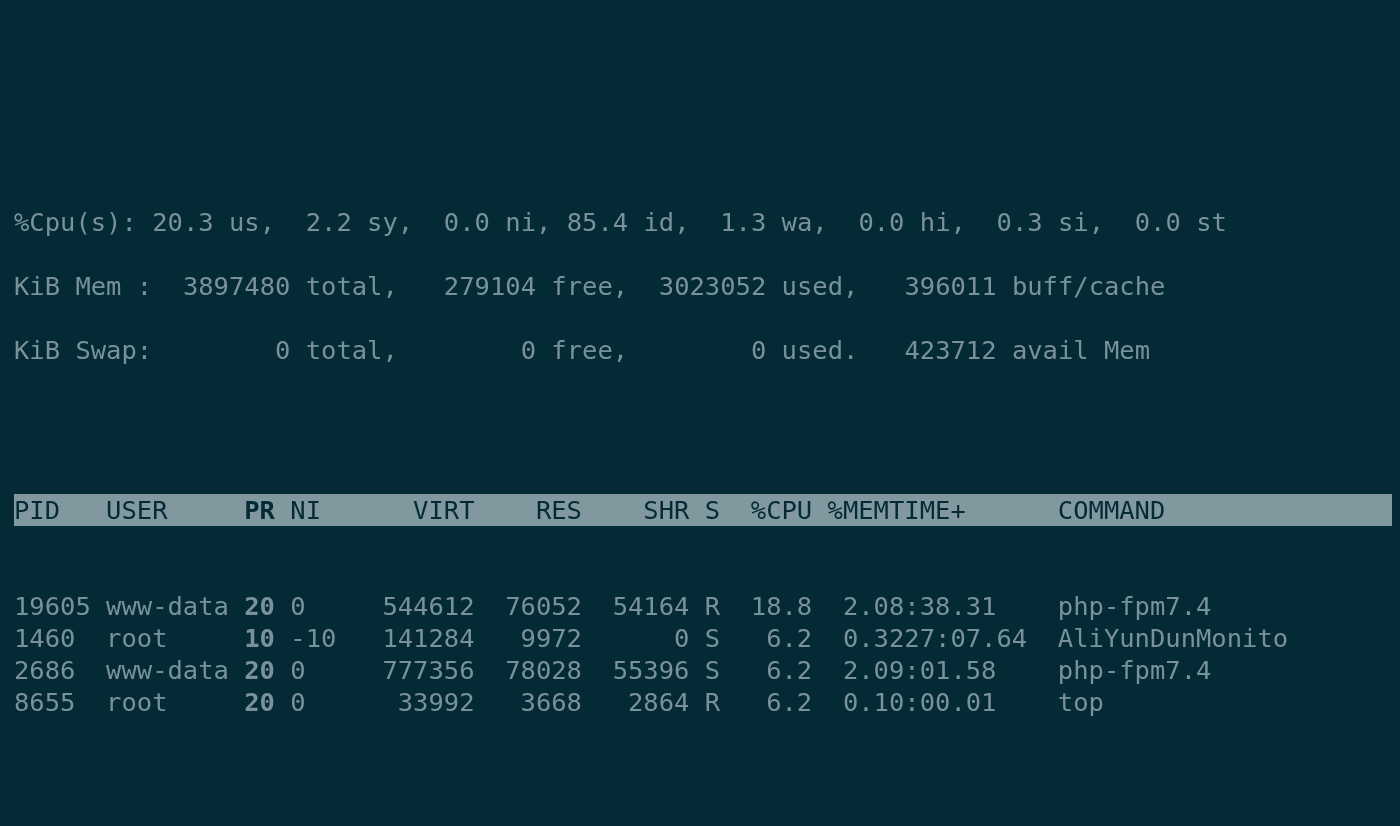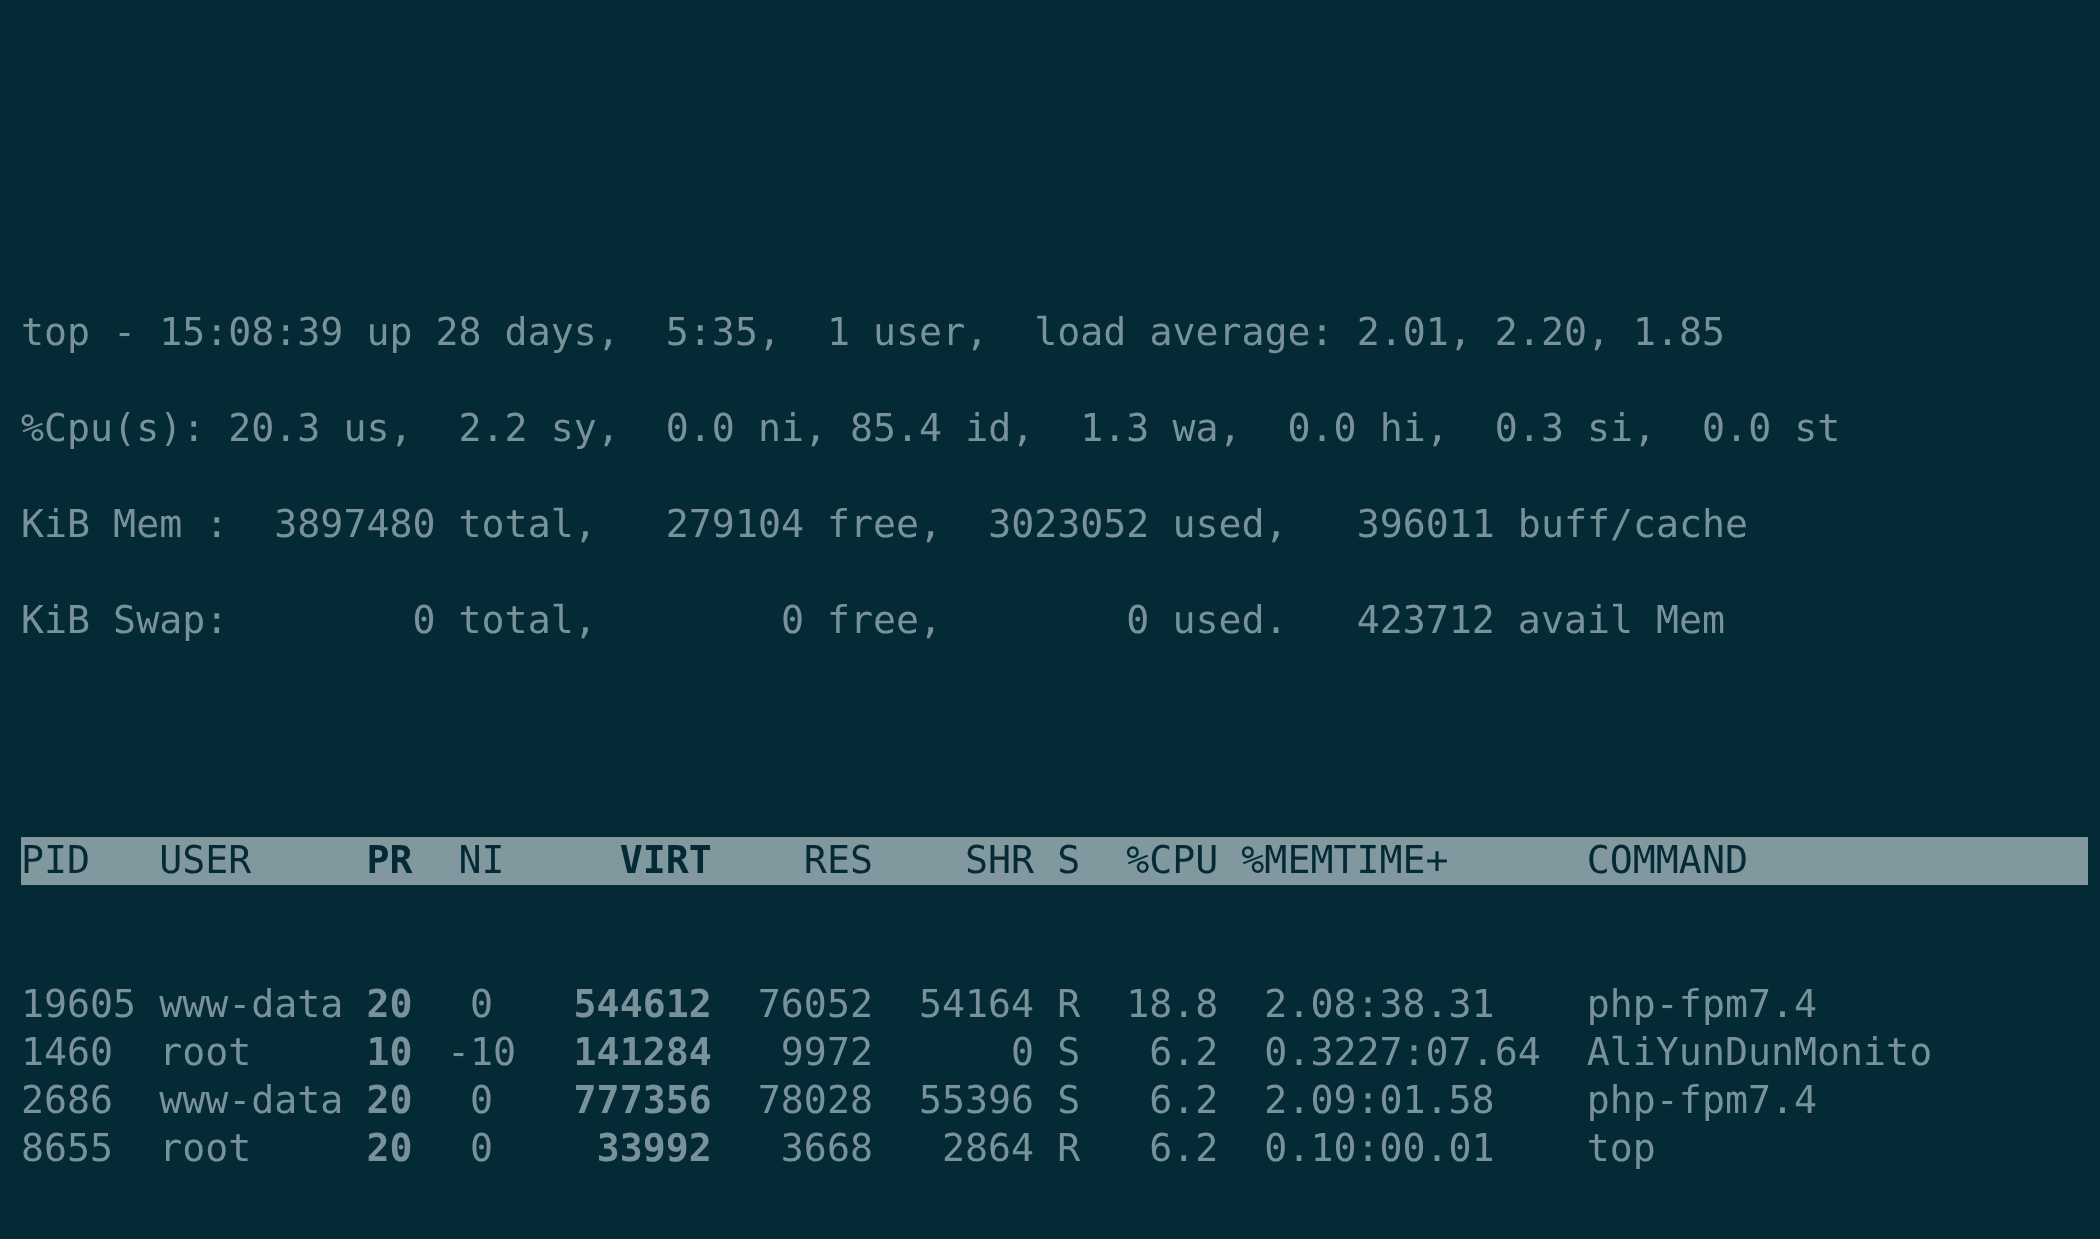--- a/index.html
+++ b/index.html
@@ -41,38 +41,37 @@
   }
   .header-row::before { left: 0; }
   .header-row::after  { right: 0; width: 8px; }
   .rows {
     padding-left: 14px;
   }
   .cell { display: inline-block; }
   .pid  { width: 5ch; text-align: left; }
   .user { width: 9ch; text-align: left; margin-left: 1ch; }
   .pr   { width: 3ch; text-align: left; font-weight: bold; }
-  .ni   { width: 4ch; text-align: center; }
-  .virt { width: 8ch; text-align: right; font-weight: bold; }
+  .ni   { width: 4ch; text-align: left; }
+  .virt { width: 8ch; text-align: right; }
   .res  { width: 7ch; text-align: right; }
   .shr  { width: 7ch; text-align: right; }
   .s    { width: 2ch; text-align: left;  margin-left: 1ch;}
   .cpu  { width: 5ch; text-align: right; }
   .mem  { width: 5ch; text-align: right; }
   .time { width: 10ch; text-align: left; }
   .cmd  { margin-left: 1ch; }
 </style>
 </head>
 <body>
 <div class="term">
 
 
 
 <div class="summary">
-<div>top - 15:08:39 up 28 days,  5:35,  1 user,  load average: 2.01, 2.20, 1.85</div>
 <div>%Cpu(s): 20.3 us,  2.2 sy,  0.0 ni, 85.4 id,  1.3 wa,  0.0 hi,  0.3 si,  0.0 st</div>
 <div>KiB Mem :  3897480 total,   279104 free,  3023052 used,   396011 buff/cache</div>
 <div>KiB Swap:        0 total,        0 free,        0 used.   423712 avail Mem</div>
 </div>
 
 <div class="header-row"><span class="cell pid">PID</span><span class="cell user">USER</span><span class="cell pr">PR</span><span class="cell ni">NI</span><span class="cell virt">VIRT</span><span class="cell res">RES</span><span class="cell shr">SHR</span><span class="cell s">S</span><span class="cell cpu">%CPU</span><span class="cell mem">%MEM</span><span class="cell time">TIME+</span><span class="cell cmd">COMMAND</span></div>
 
 <div class="rows" id="rows"><div><span class="cell pid">19605</span><span class="cell user">www-data</span><span class="cell pr">20</span><span class="cell ni">0</span><span class="cell virt">544612</span><span class="cell res">76052</span><span class="cell shr">54164</span><span class="cell s">R</span><span class="cell cpu">18.8</span><span class="cell mem">2.0</span><span class="cell time">8:38.31</span><span class="cell cmd">php-fpm7.4</span></div><div><span class="cell pid">1460</span><span class="cell user">root</span><span class="cell pr">10</span><span class="cell ni">-10</span><span class="cell virt">141284</span><span class="cell res">9972</span><span class="cell shr">0</span><span class="cell s">S</span><span class="cell cpu">6.2</span><span class="cell mem">0.3</span><span class="cell time">227:07.64</span><span class="cell cmd">AliYunDunMonito</span></div><div><span class="cell pid">2686</span><span class="cell user">www-data</span><span class="cell pr">20</span><span class="cell ni">0</span><span class="cell virt">777356</span><span class="cell res">78028</span><span class="cell shr">55396</span><span class="cell s">S</span><span class="cell cpu">6.2</span><span class="cell mem">2.0</span><span class="cell time">9:01.58</span><span class="cell cmd">php-fpm7.4</span></div><div><span class="cell pid">8655</span><span class="cell user">root</span><span class="cell pr">20</span><span class="cell ni">0</span><span class="cell virt">33992</span><span class="cell res">3668</span><span class="cell shr">2864</span><span class="cell s">R</span><span class="cell cpu">6.2</span><span class="cell mem">0.1</span><span class="cell time">0:00.01</span><span class="cell cmd">top</span></div></div>
 
 </div>

